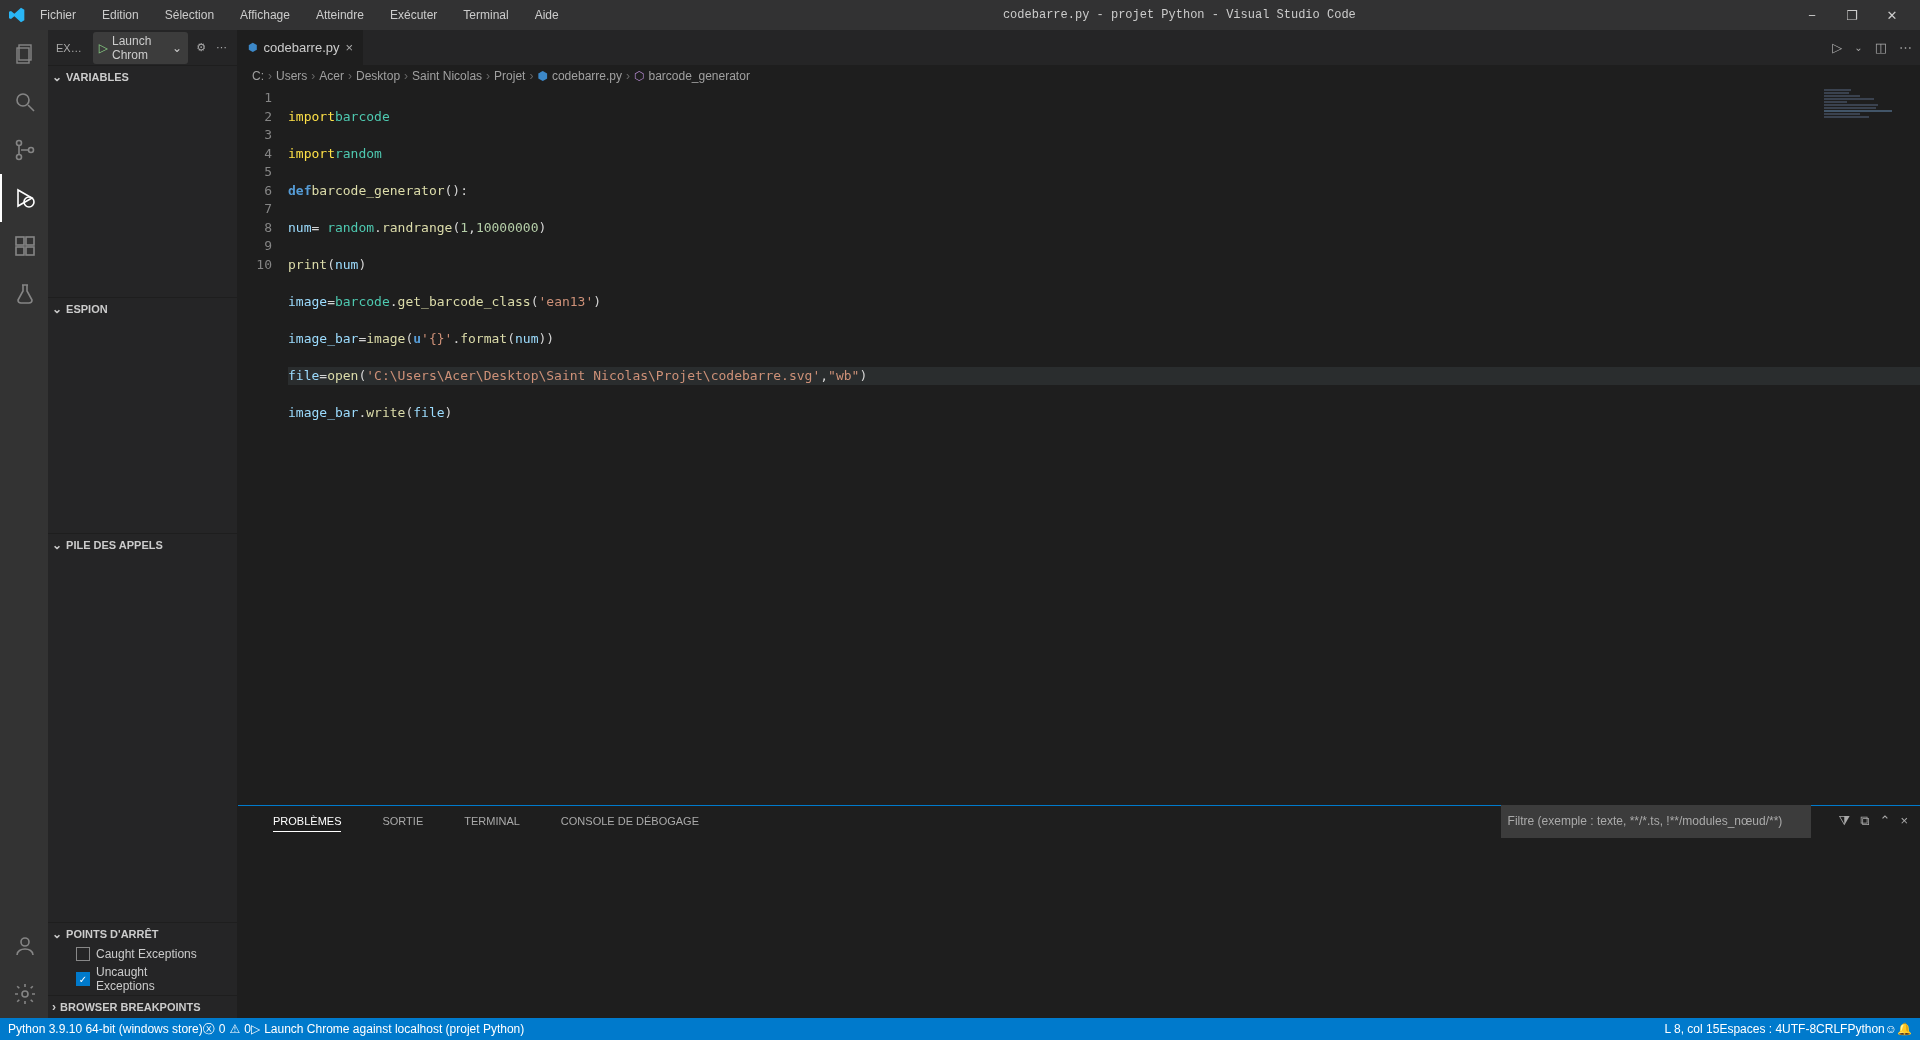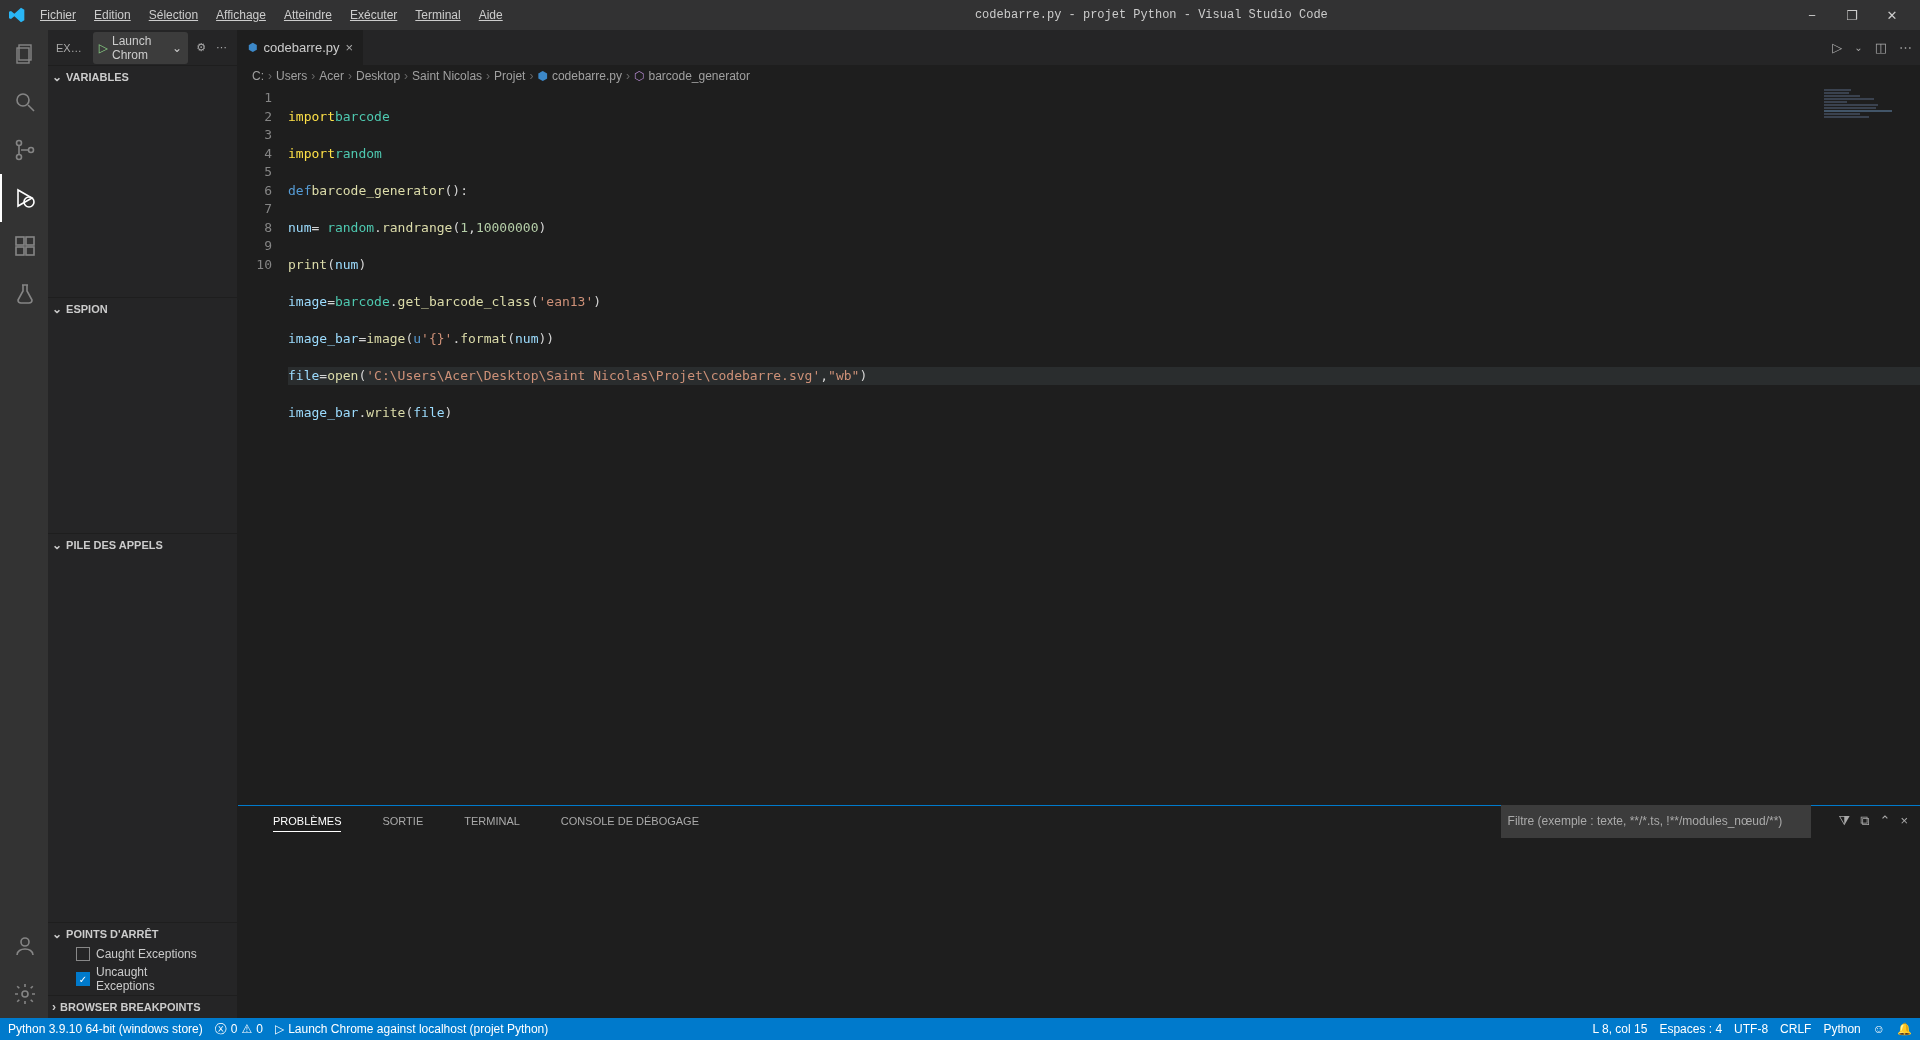--- a/index.html
+++ b/index.html
@@ -1,19 +1,19 @@
 <!DOCTYPE html>
 <html><head>
 <meta charset="utf-8">
 <style>
 * { margin:0; padding:0; box-sizing:border-box; }
 body { font-family:"Segoe UI",Arial,sans-serif; font-size:13px; background:#1e1e1e; color:#cccccc; width:1920px; height:1040px; overflow:hidden; display:flex; flex-direction:column; }
 .titlebar { height:30px; background:#323233; display:flex; align-items:center; padding:0 8px; }
 .titlebar .logo { width:18px; height:18px; margin-right:6px; display:flex; align-items:center; justify-content:center; }
-.titlebar .menu { display:flex; gap:2px;text-decoration:underline; }
+.titlebar .menu { display:flex; gap:10px; }
 .titlebar .menu-item { padding:4px 8px; font-size:12px; cursor:pointer; }
 .titlebar .title { flex:1; text-align:center; font-size:12px; color:#ccc;font-family:Liberation Mono, monospace; }
 .titlebar .wincontrols { display:flex; }
 .titlebar .wc { width:40px; height:30px; display:flex; align-items:center; justify-content:center; cursor:pointer; color:#ccc; }
 .main { flex:1; display:flex; min-height:0; }
 .activitybar { width:48px; background:#333333; display:flex; flex-direction:column; justify-content:space-between; }
 .activitybar .top,.activitybar .bottom { display:flex; flex-direction:column; }
 .activitybar .ab-item { width:48px; height:48px; display:flex; align-items:center; justify-content:center; cursor:pointer; color:#858585; border-left:2px solid transparent; }
 .activitybar .ab-item.active { color:#fff; border-left:2px solid #fff; }
 .sidebar { width:190px; background:#252526; display:flex; flex-direction:column; border-right:1px solid #1e1e1e; }
@@ -40,33 +40,33 @@
 .breadcrumb { height:22px; display:flex; align-items:center; padding:0 14px; font-size:12px; color:#a0a0a0; gap:4px; }
 .breadcrumb .sep { color:#666; }
 .breadcrumb .bc-item { cursor:pointer; display:flex; align-items:center; gap:4px; }
 .breadcrumb .ico { color:#3c88c8; }
 .breadcrumb .ico2 { color:#b58ad0; }
 .code-wrap { flex:1; display:flex; position:relative; min-height:0; }
 .gutter { width:50px; text-align:right; padding:2px 16px 0 0; color:#858585; font-family:Consolas,monospace; font-size:13px; line-height:18.5px; }
 .code { flex:1; padding-top:2px; font-family:Consolas,monospace; font-size:13px; line-height:18.5px; white-space:pre; color:#d4d4d4; overflow:hidden; }
 .code .line { height:18.5px; display:flex; }
 .code .line.hl { background:#2a2d2e; }
-.kw { color:#fde047; } .mod { color:#4ec9b0; } .fn { color:#dcdcaa; } .str { color:#ce9178; } .num { color:#b5cea8; } .id { color:#9cdcfe; } .def { color:#569cd6; }
+.kw { color:#fde047; } .mod { color:#4ec9b0; } .fn { color:#dcdcaa; } .str { color:#ce9178; } .num { color:#b5cea8; } .id { color:#9cdcfe; } .def { color:#569cd6;font-weight:bold; }
 .minimap { position:absolute; top:2px; right:6px; width:90px; height:80px; opacity:.6; pointer-events:none; }
 .minimap .mm-line { height:2px; margin-bottom:1px; background:#4d5a70; }
 .bottom-panel { height:213px; border-top:1px solid #007acc; background:#1e1e1e; display:flex; flex-direction:column; }
 .bp-tabs { height:30px; display:flex; align-items:center; padding:0 12px; gap:18px; }
 .bp-tab { font-size:11px; color:#aaa; cursor:pointer; padding:4px 0; text-transform:uppercase;margin-left:23px; }
 .bp-tab.active { color:#fff; border-bottom:1px solid #fff; }
 .bp-tabs .spacer { flex:1; }
 .filter-box { width:310px; height:33px; background:#3c3c3c; border:1px solid #3c3c3c; padding:0 6px; font-size:12px; color:#aaa; display:flex; align-items:center; }
 .bp-icons { display:flex; gap:10px; color:#aaa; margin-left:10px; }
 .bp-icons span { cursor:pointer; }
 .bp-content { padding:6px 14px; font-size:12.5px; color:#ccc; }
-.statusbar { height:22px; background:#007acc; display:flex; align-items:center; padding:0 8px; font-size:12px; color:#fff; gap:12px; }
+.statusbar { height:22px; background:#007acc; display:flex; align-items:center; padding:0 8px; font-size:12px; color:#fff; }
 .statusbar .sb-item { display:flex; align-items:center; gap:4px; cursor:pointer; }
 .statusbar .spacer { flex:1; }
 svg { display:block; }
 .chev { font-size:12px; }
 </style>
 </head>
 <body>
 
 <div class="titlebar">
   <div class="logo">

